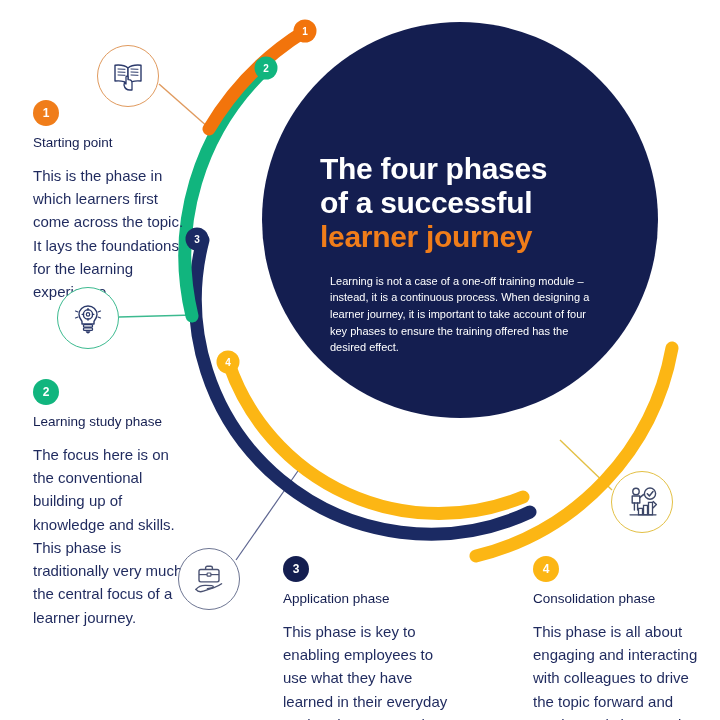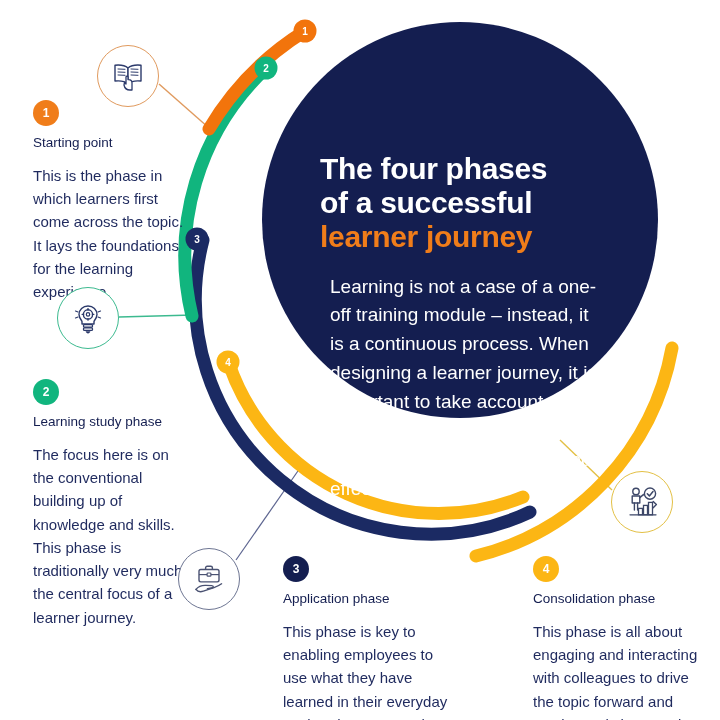--- a/index.html
+++ b/index.html
@@ -41,21 +41,21 @@
     font-size: 30px;
     line-height: 1.14;
     font-weight: 700;
     letter-spacing: -0.3px;
     margin: 0 0 18px 0;
     color: #ffffff;
   }
   .hero-title .accent { color: #f07d1a; display: block; }
   .hero-title .ln { display: block; }
   .hero-body {
-    font-size: 19px;
+    font-size: 11px;
     line-height: 1.52;
     color: #ffffff;
     margin: 0;
     width: 278px;
     padding-left: 10px;
   }
 
   
   .phase {
     position: absolute;

